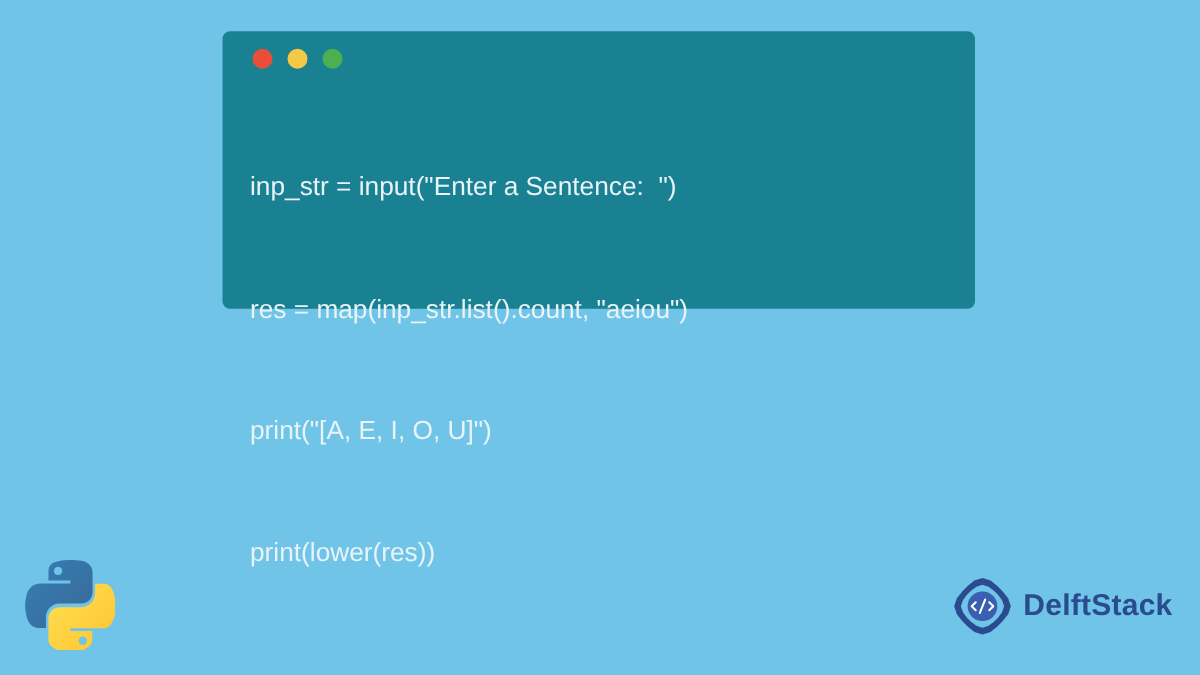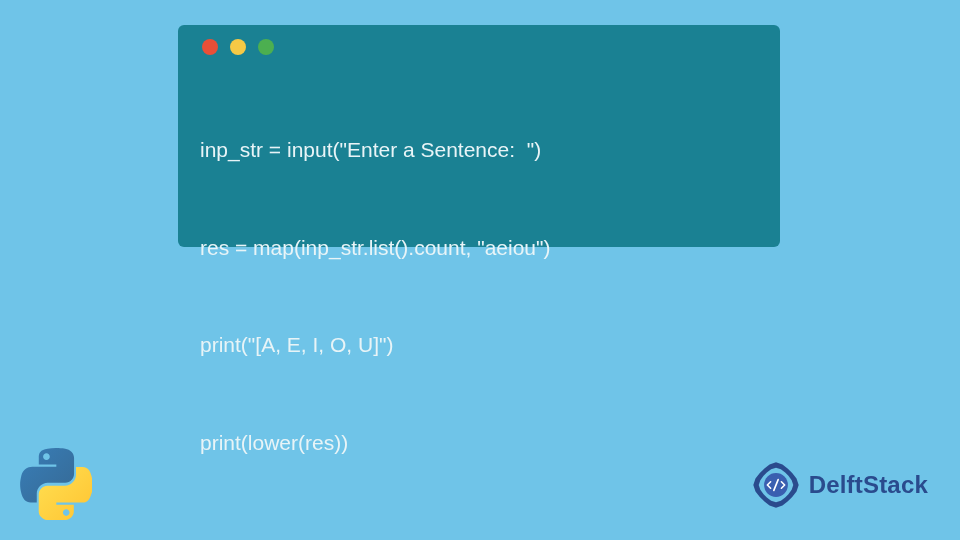--- a/index.html
+++ b/index.html
@@ -48,21 +48,21 @@
     }
     .python-logo {
       position: absolute;
       left: 20px;
       bottom: 20px;
       width: 72px;
       height: 72px;
     }
     .delft-logo {
       position: absolute;
-      right: 32px;
+      right: 22px;
       bottom: 28px;
       display: flex;
       align-items: center;
       gap: 6px;
       justify-content: flex-end;
     }
     .delft-icon {
       width: 54px;
       height: 54px;
     }

